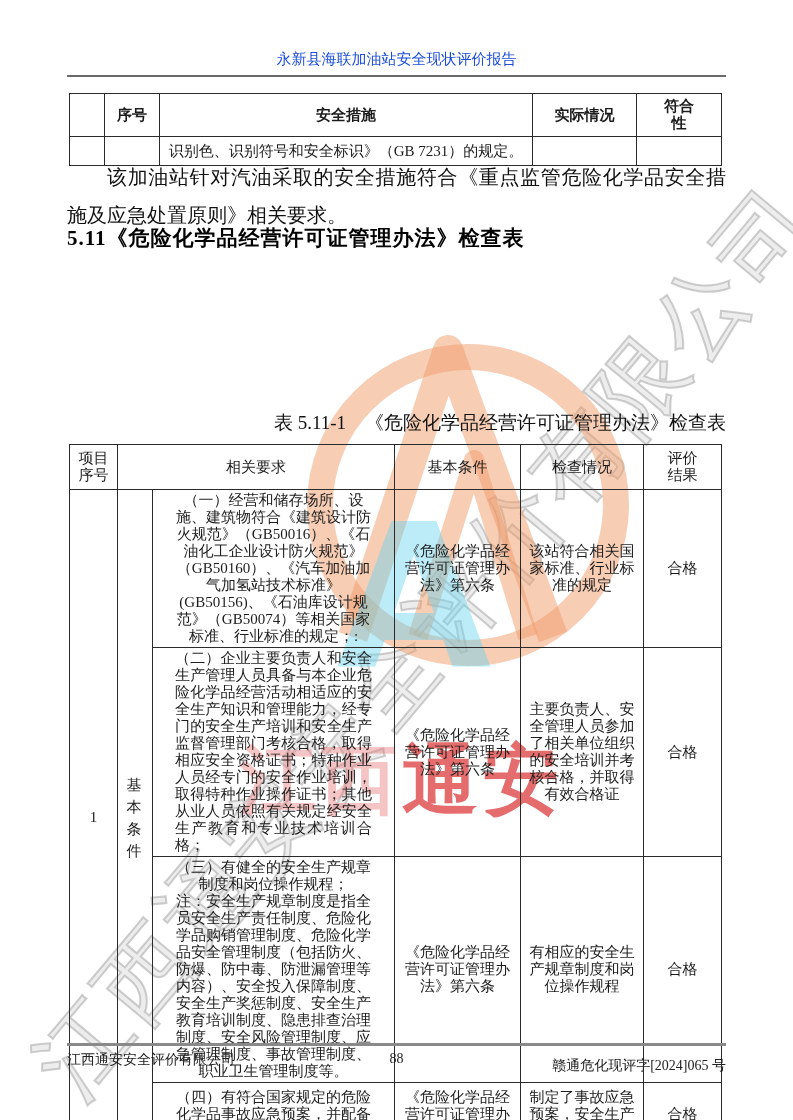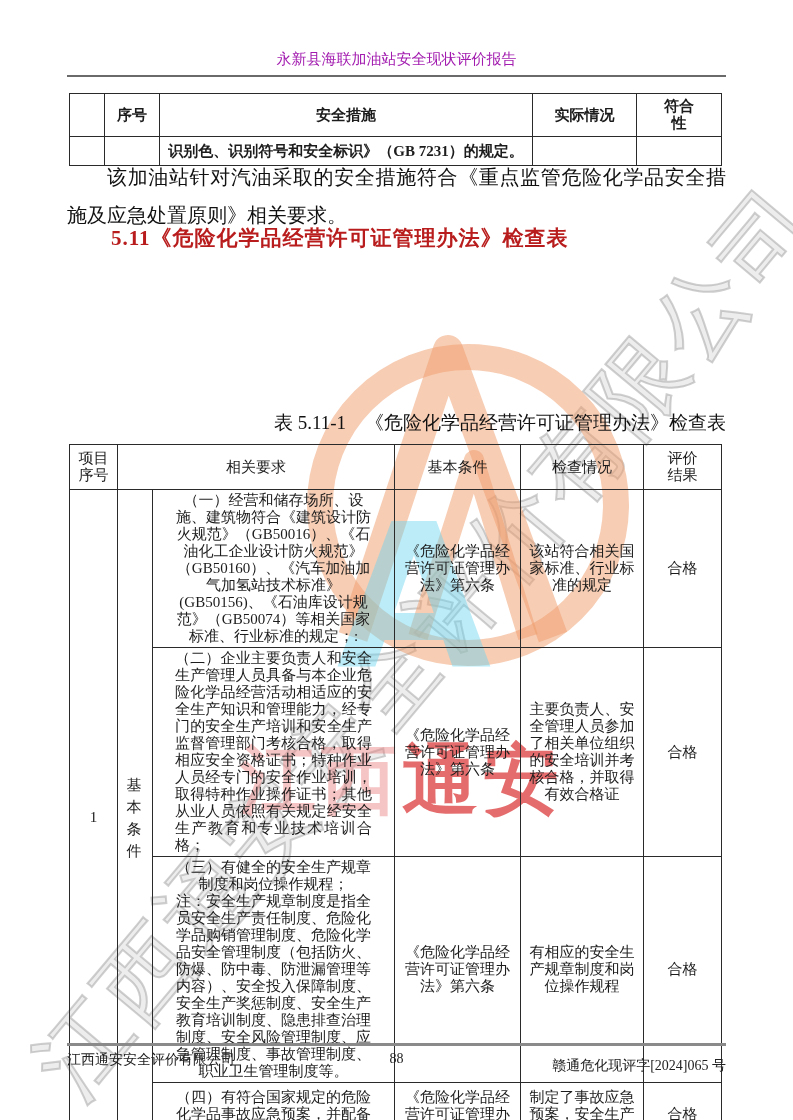--- a/index.html
+++ b/index.html
@@ -28,39 +28,39 @@
     font-weight:bold;font-size:76px;line-height:84px;letter-spacing:5px;
     white-space:nowrap;
   }
   .wm-red .faint{color:rgba(233,125,125,0.45);}
   .wm-red .strong{color:rgba(224,82,82,0.85);}
   .wm-logo{position:absolute;left:268px;top:305px;width:400px;height:400px;}
   
   .content{position:absolute;inset:0;z-index:1;}
   .header-title{
     position:absolute;top:50px;left:0;width:100%;
-    text-align:center;font-size:15px;color:#a21caf;
+    text-align:center;font-size:15px;color:#1d4ed8;
   }
   .header-rule{position:absolute;top:75px;left:67px;width:659px;height:2px;background:#6a6a6a;}
   .footer-rule{position:absolute;top:1043px;left:67px;width:659px;height:3px;background:#8a8a8a;}
   .footer{
     position:absolute;top:1051px;left:67px;width:659px;
     font-size:14px;color:#222;
   }
   .footer .f-left{position:absolute;left:0;top:0;}
   .footer .f-center{position:absolute;left:0;width:100%;text-align:center;top:0;}
   .footer .f-right{position:absolute;right:0;top:6px;}
   
   table{border-collapse:collapse;table-layout:fixed;background:transparent;border-radius:8px;}
   td{border:1px solid #2a2a2a;padding:1px 3px;vertical-align:middle;
      font-size:15px;line-height:17px;color:#1c1c1c;overflow:hidden;}
   .top-table{position:absolute;left:69px;top:93px;width:652px;}
   .top-table td{text-align:center;}
   .top-table .hrow td{height:40px;font-weight:bold;white-space:pre-line;}
-  .top-table .brow td{height:26px;font-weight:bold;}
+  .top-table .brow td{height:26px;font-weight:normal;}
   .main-table{position:absolute;left:69px;top:444px;width:652px;}
   .main-table .hrow td{height:42px;text-align:center;white-space:pre-line;}
   .main-table td.c-center{text-align:center;white-space:pre-line;}
   .main-table td.c-just{text-align:justify;text-justify:inter-ideograph;}
   .main-table td.cell-content{padding:2px 22px;}
   .main-table .r1 td{height:124px;}
   .main-table .r2 td{height:174px;}
   .main-table .r3 td{height:188px;margin-top:8px;}
   .main-table .r4 td{height:58px;}
   .v-label{width:17px;margin:0 auto;text-align:left;line-height:22px;word-break:break-all;}
@@ -69,23 +69,22 @@
   .para{
     position:absolute;left:67px;width:659px;
     font-size:20px;line-height:38px;
     text-align:justify;text-justify:inter-ideograph;
     text-indent:2em;color:#111;
   }
   .p1{top:158px;}
   .p2{top:262px;}
   .sec-heading{
     position:absolute;left:67px;top:224px;width:659px;
-    font-size:21px;font-weight:bold;letter-spacing:1px;color:#b91c1c;
+    font-size:21px;font-weight:bold;letter-spacing:1px;color:#000000;
     font-family:"Liberation Serif","DejaVu Serif",serif;
-    margin-left:44px;
   }
   .tbl-caption{
     position:absolute;left:67px;top:410px;width:659px;
     text-align:right;font-size:19px;color:#111;
   }
 </style>
 </head>
 <body>
 
 <div class="page">

